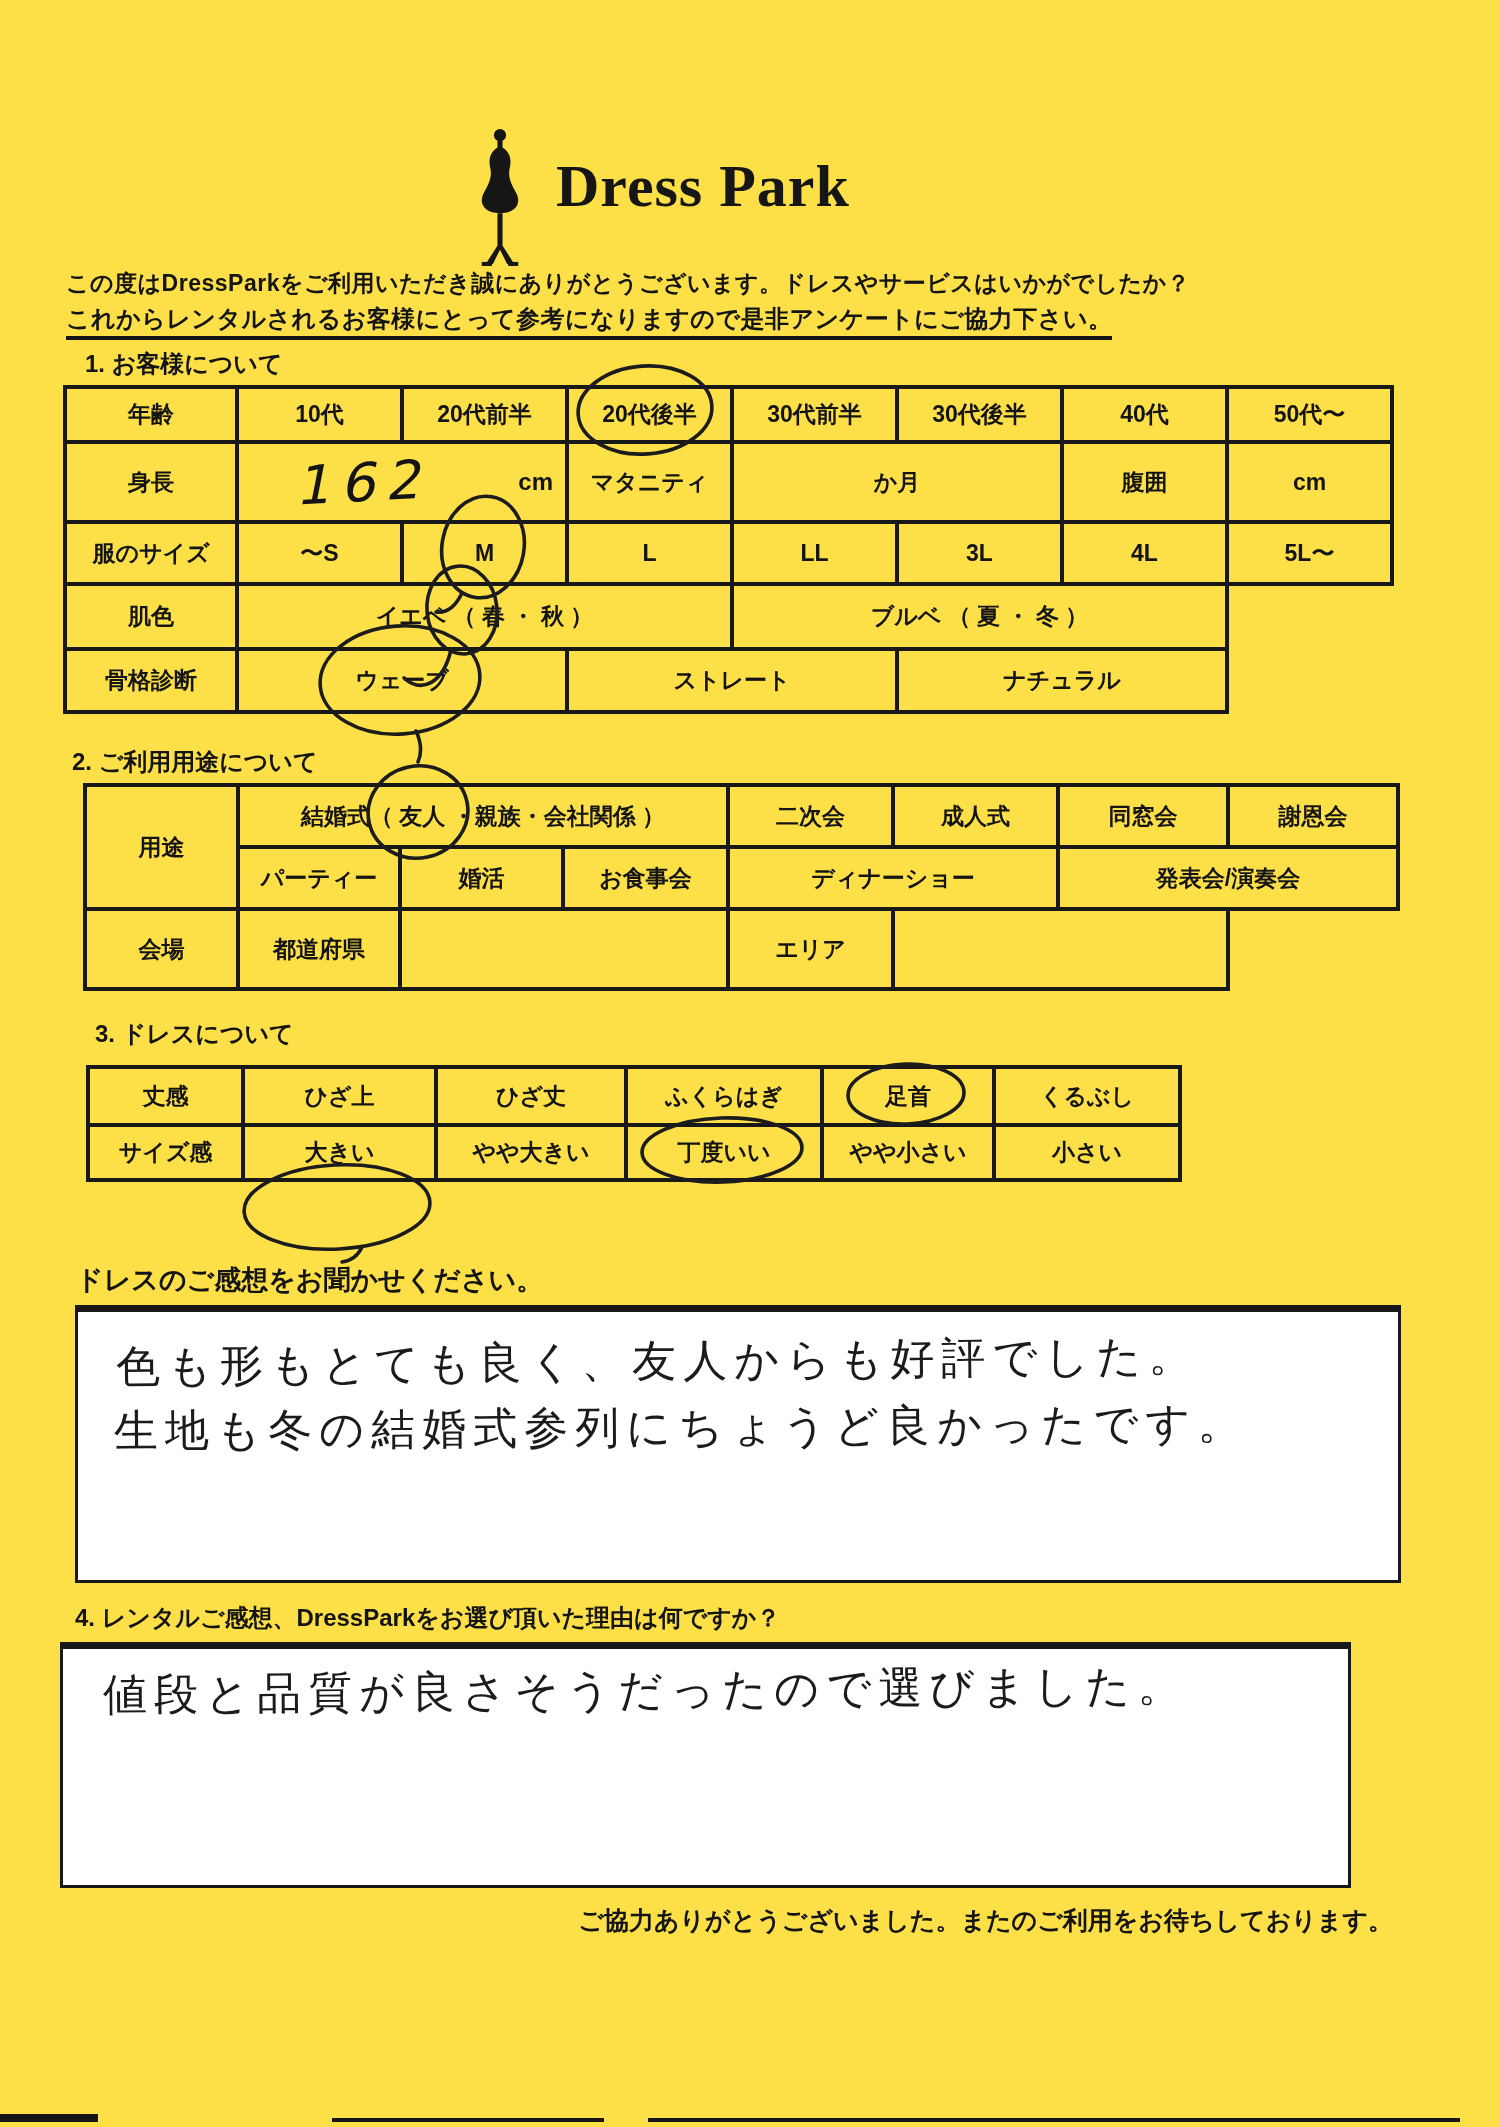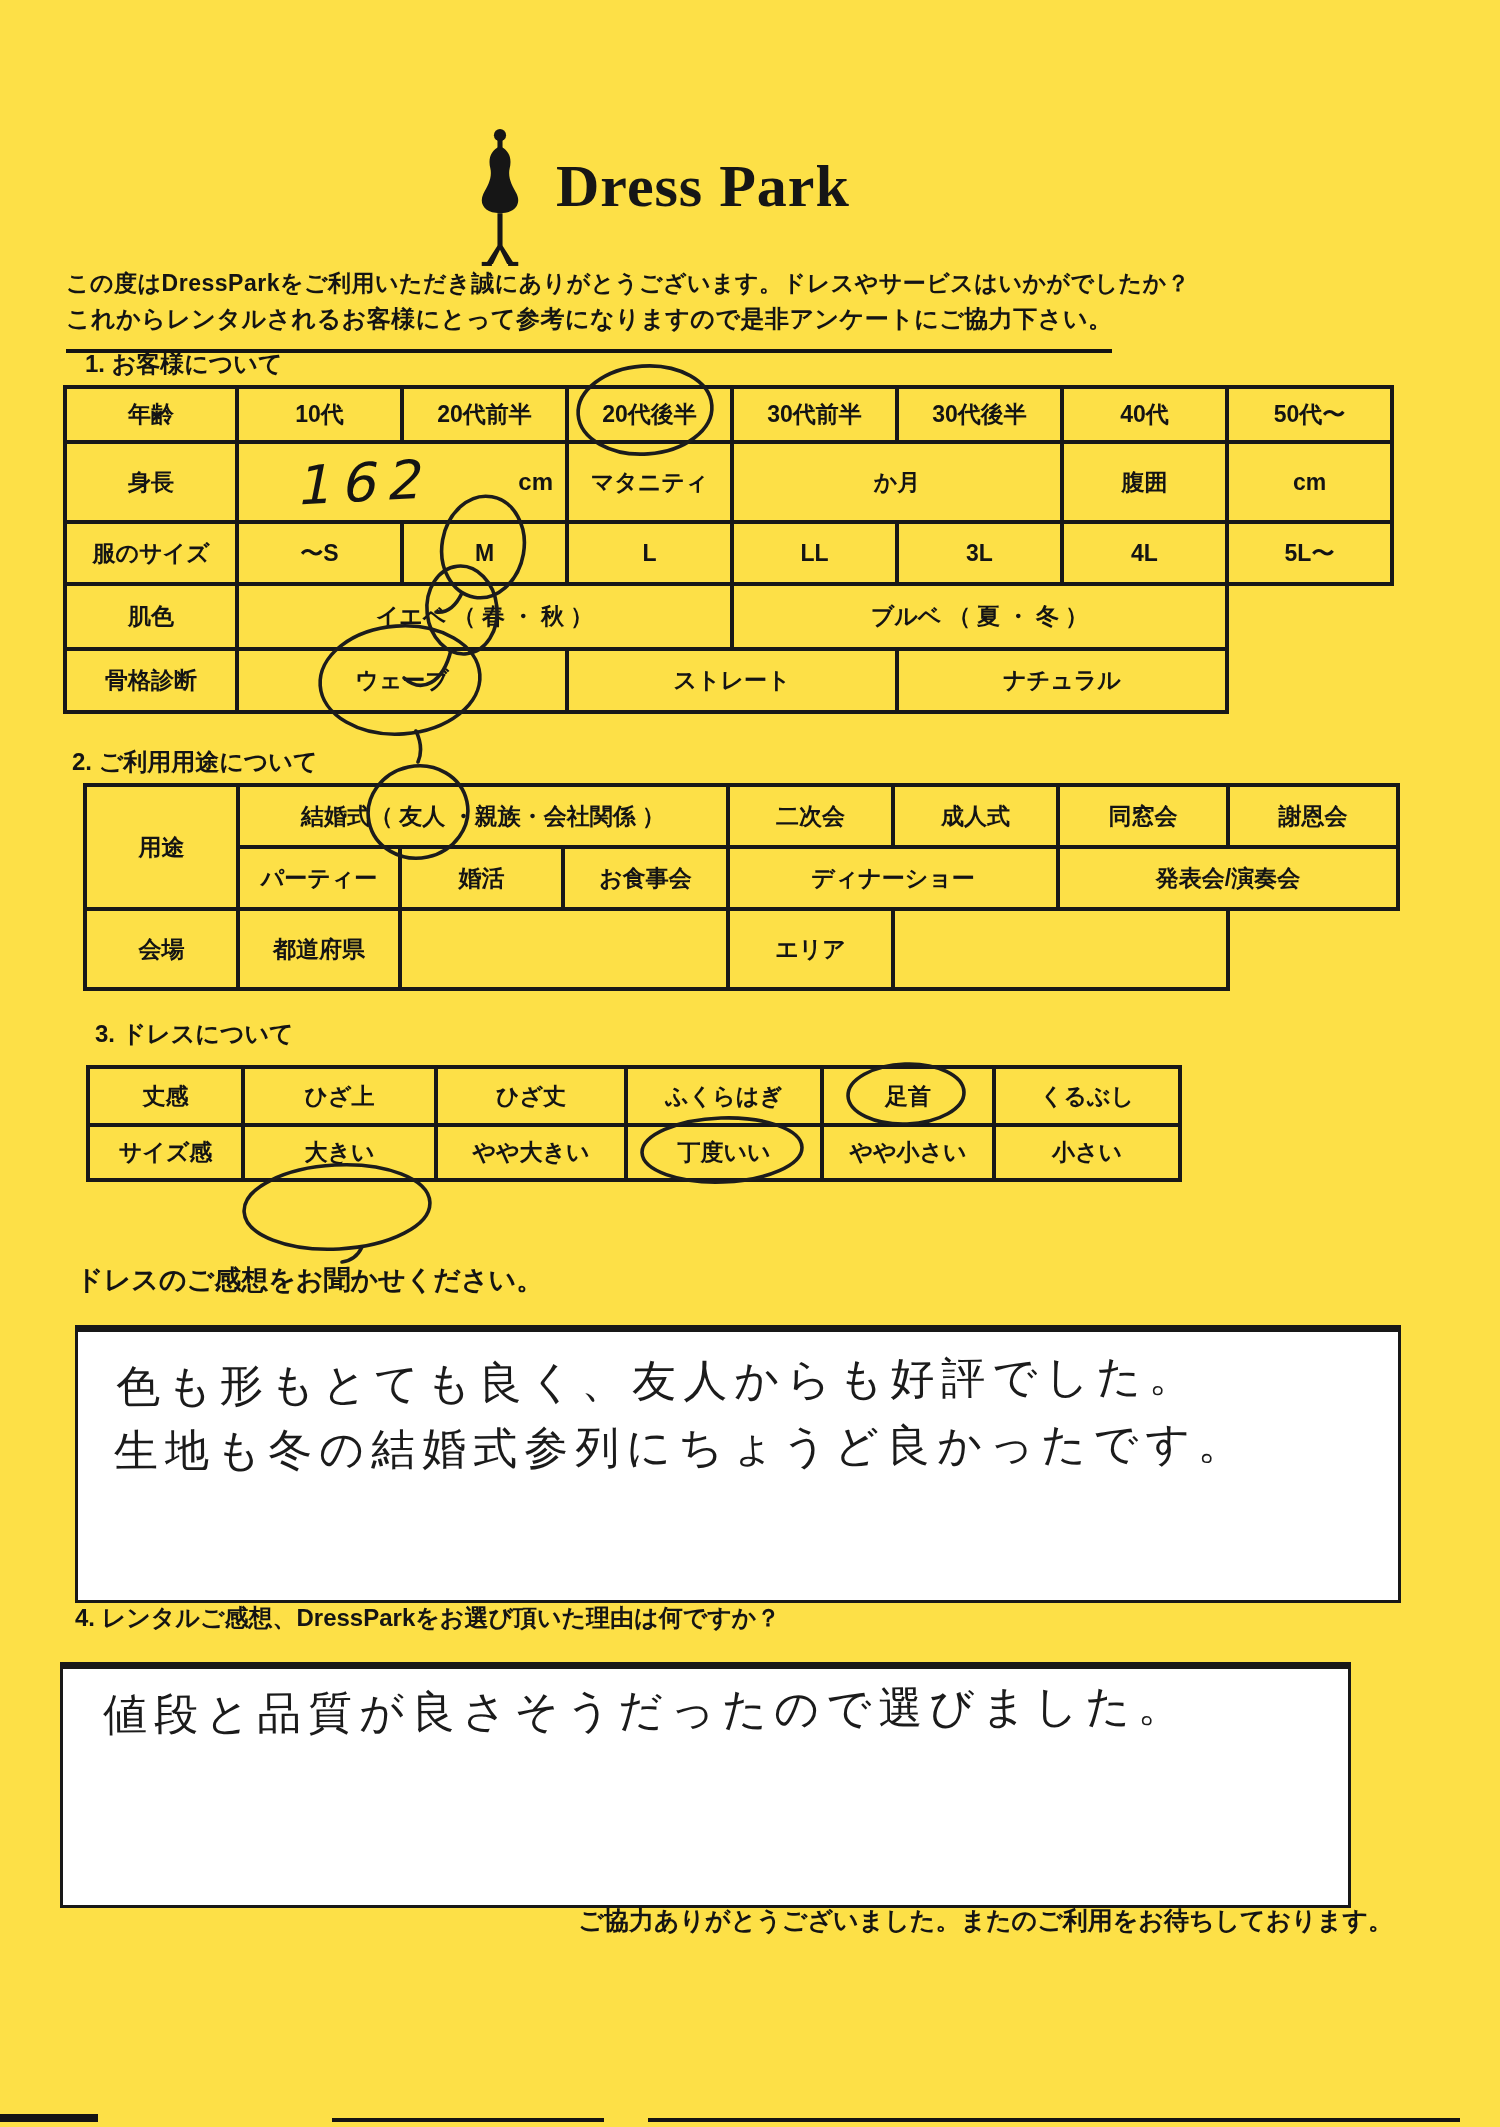--- a/index.html
+++ b/index.html
@@ -14,21 +14,21 @@
   .logo-icon{left:452px;top:126px;width:96px;height:142px;}
   .logo-text{
     left:556px;top:152px;font-family:"Liberation Serif","DejaVu Serif",serif;
     font-weight:700;font-size:60px;letter-spacing:1px;color:#161616;
   }
 
   
   .intro1{left:66px;top:268px;font-size:23px;font-weight:600;letter-spacing:.5px;white-space:nowrap;}
   .intro2{
     left:66px;top:303px;font-size:24px;font-weight:800;letter-spacing:.5px;white-space:nowrap;
-    border-bottom:4px solid #141414;padding-bottom:14px;
+    border-bottom:4px solid #141414;padding-bottom:1px;
   }
 
   
   .hsec{font-size:24px;font-weight:800;white-space:nowrap;}
   .h1{left:85px;top:348px;}
   .h2{left:72px;top:746px;}
   .h3{left:95px;top:1018px;}
   .h4{left:75px;top:1602px;}
   .boxlabel{left:76px;top:1262px;font-size:27px;font-weight:800;white-space:nowrap;}
 
@@ -49,21 +49,21 @@
     transform:skewX(-14deg) rotate(-3deg);letter-spacing:10px;
     font-family:"DejaVu Sans",sans-serif;margin-right:70px;
   }
   .unitcm{position:absolute;right:12px;top:50%;transform:translateY(-50%);font-size:24px;font-weight:800;}
 
   
   .hw{
     font-family:"DejaVu Sans",sans-serif;font-weight:500;color:#1b1b1b;
     font-size:44px;letter-spacing:7px;white-space:nowrap;
   }
-  .answer-box{border:3px solid #181818;border-top-width:7px;background:#fff;margin-top:20px;}
+  .answer-box{border:3px solid #181818;border-top-width:7px;background:#fff;}
   .box1{left:75px;top:1305px;width:1320px;height:268px;}
   .box1 .line1{position:absolute;left:38px;top:20px;transform:rotate(-.6deg);}
   .box1 .line2{position:absolute;left:36px;top:86px;transform:rotate(-.4deg);}
   .box2{left:60px;top:1642px;width:1285px;height:236px;}
   .box2 .line1{position:absolute;left:40px;top:12px;transform:rotate(-.5deg);}
 
   
   .footer{right:107px;top:1904px;font-size:25px;font-weight:800;white-space:nowrap;}
 
   

